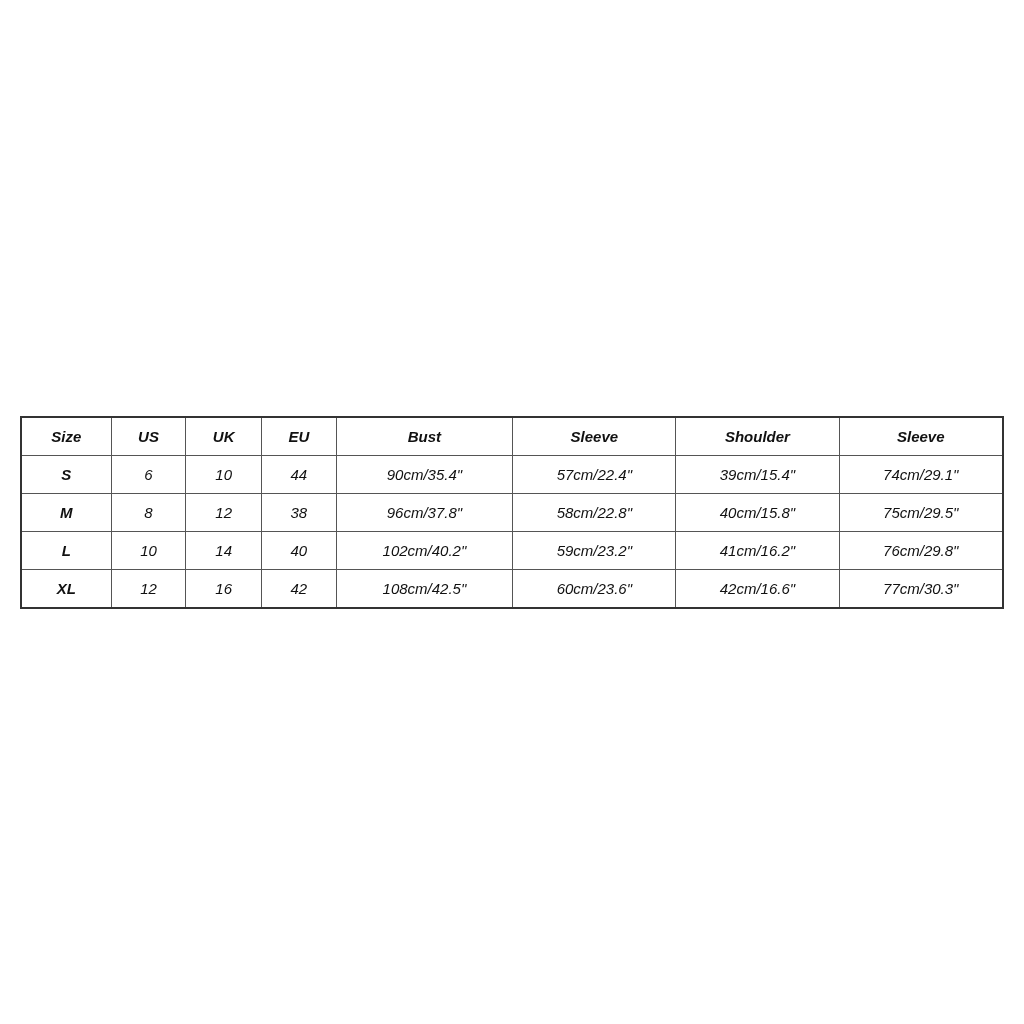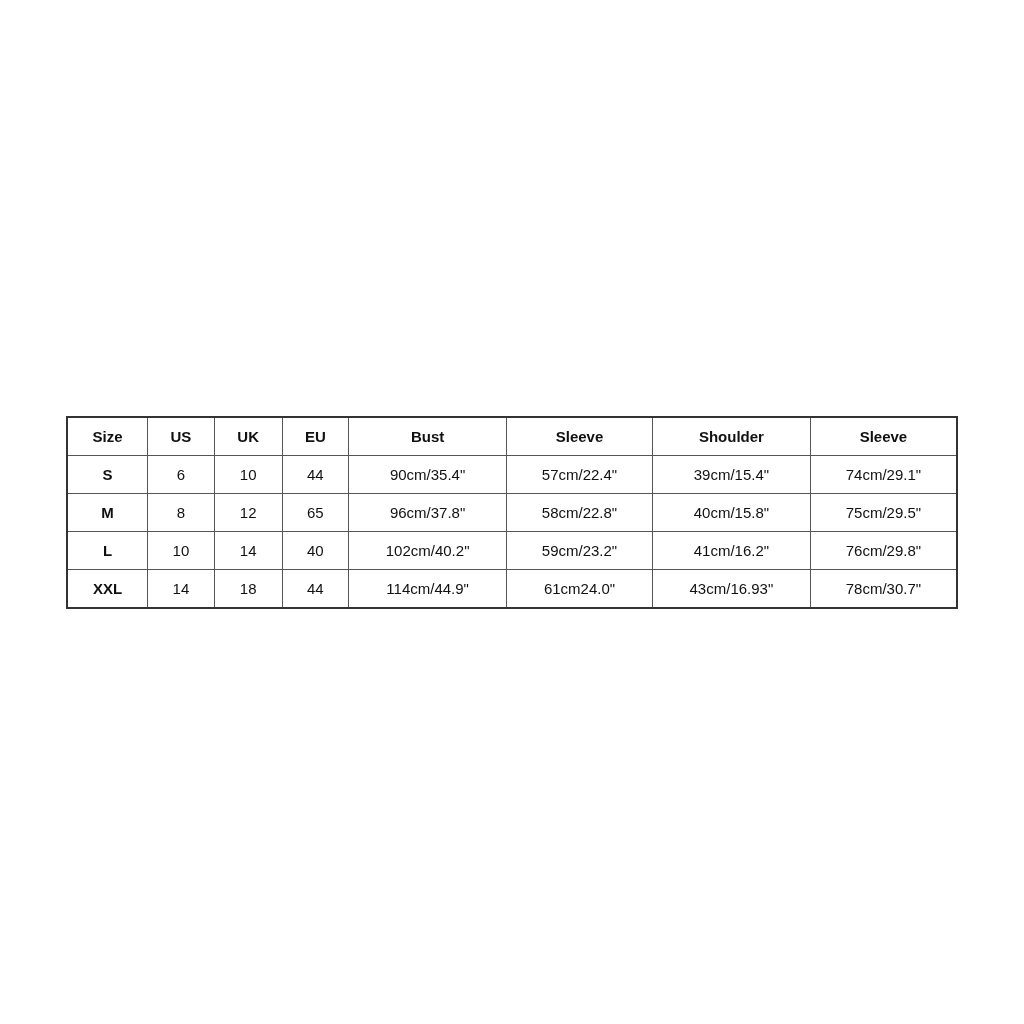--- a/index.html
+++ b/index.html
@@ -12,21 +12,22 @@
       width: 1024px;
       height: 1024px;
       background-color: #ffffff;
       display: flex;
       align-items: center;
       justify-content: center;
       font-family: Arial, sans-serif;
     }
 
     .table-container {
-      width: 892px;
+      width: 984px;
+      font-style: italic;
     }
 
     table {
       width: 100%;
       border-collapse: collapse;
       border: 2px solid #333;
     }
 
     th, td {
       border: 1px solid #555;
@@ -84,41 +85,41 @@
           <td>44</td>
           <td>90cm/35.4"</td>
           <td>57cm/22.4"</td>
           <td>39cm/15.4"</td>
           <td>74cm/29.1"</td>
         </tr>
         <tr>
           <td>M</td>
           <td>8</td>
           <td>12</td>
-          <td>65</td>
+          <td>38</td>
           <td>96cm/37.8"</td>
           <td>58cm/22.8"</td>
           <td>40cm/15.8"</td>
           <td>75cm/29.5"</td>
         </tr>
         <tr>
           <td>L</td>
           <td>10</td>
           <td>14</td>
           <td>40</td>
           <td>102cm/40.2"</td>
           <td>59cm/23.2"</td>
           <td>41cm/16.2"</td>
           <td>76cm/29.8"</td>
         </tr>
         <tr>
-          <td>XXL</td>
-          <td>14</td>
-          <td>18</td>
-          <td>44</td>
-          <td>114cm/44.9"</td>
-          <td>61cm24.0"</td>
-          <td>43cm/16.93"</td>
-          <td>78cm/30.7"</td>
+          <td>XL</td>
+          <td>12</td>
+          <td>16</td>
+          <td>42</td>
+          <td>108cm/42.5"</td>
+          <td>60cm/23.6"</td>
+          <td>42cm/16.6"</td>
+          <td>77cm/30.3"</td>
         </tr>
       </tbody>
   </table>
 </div>
 
 </body></html>

